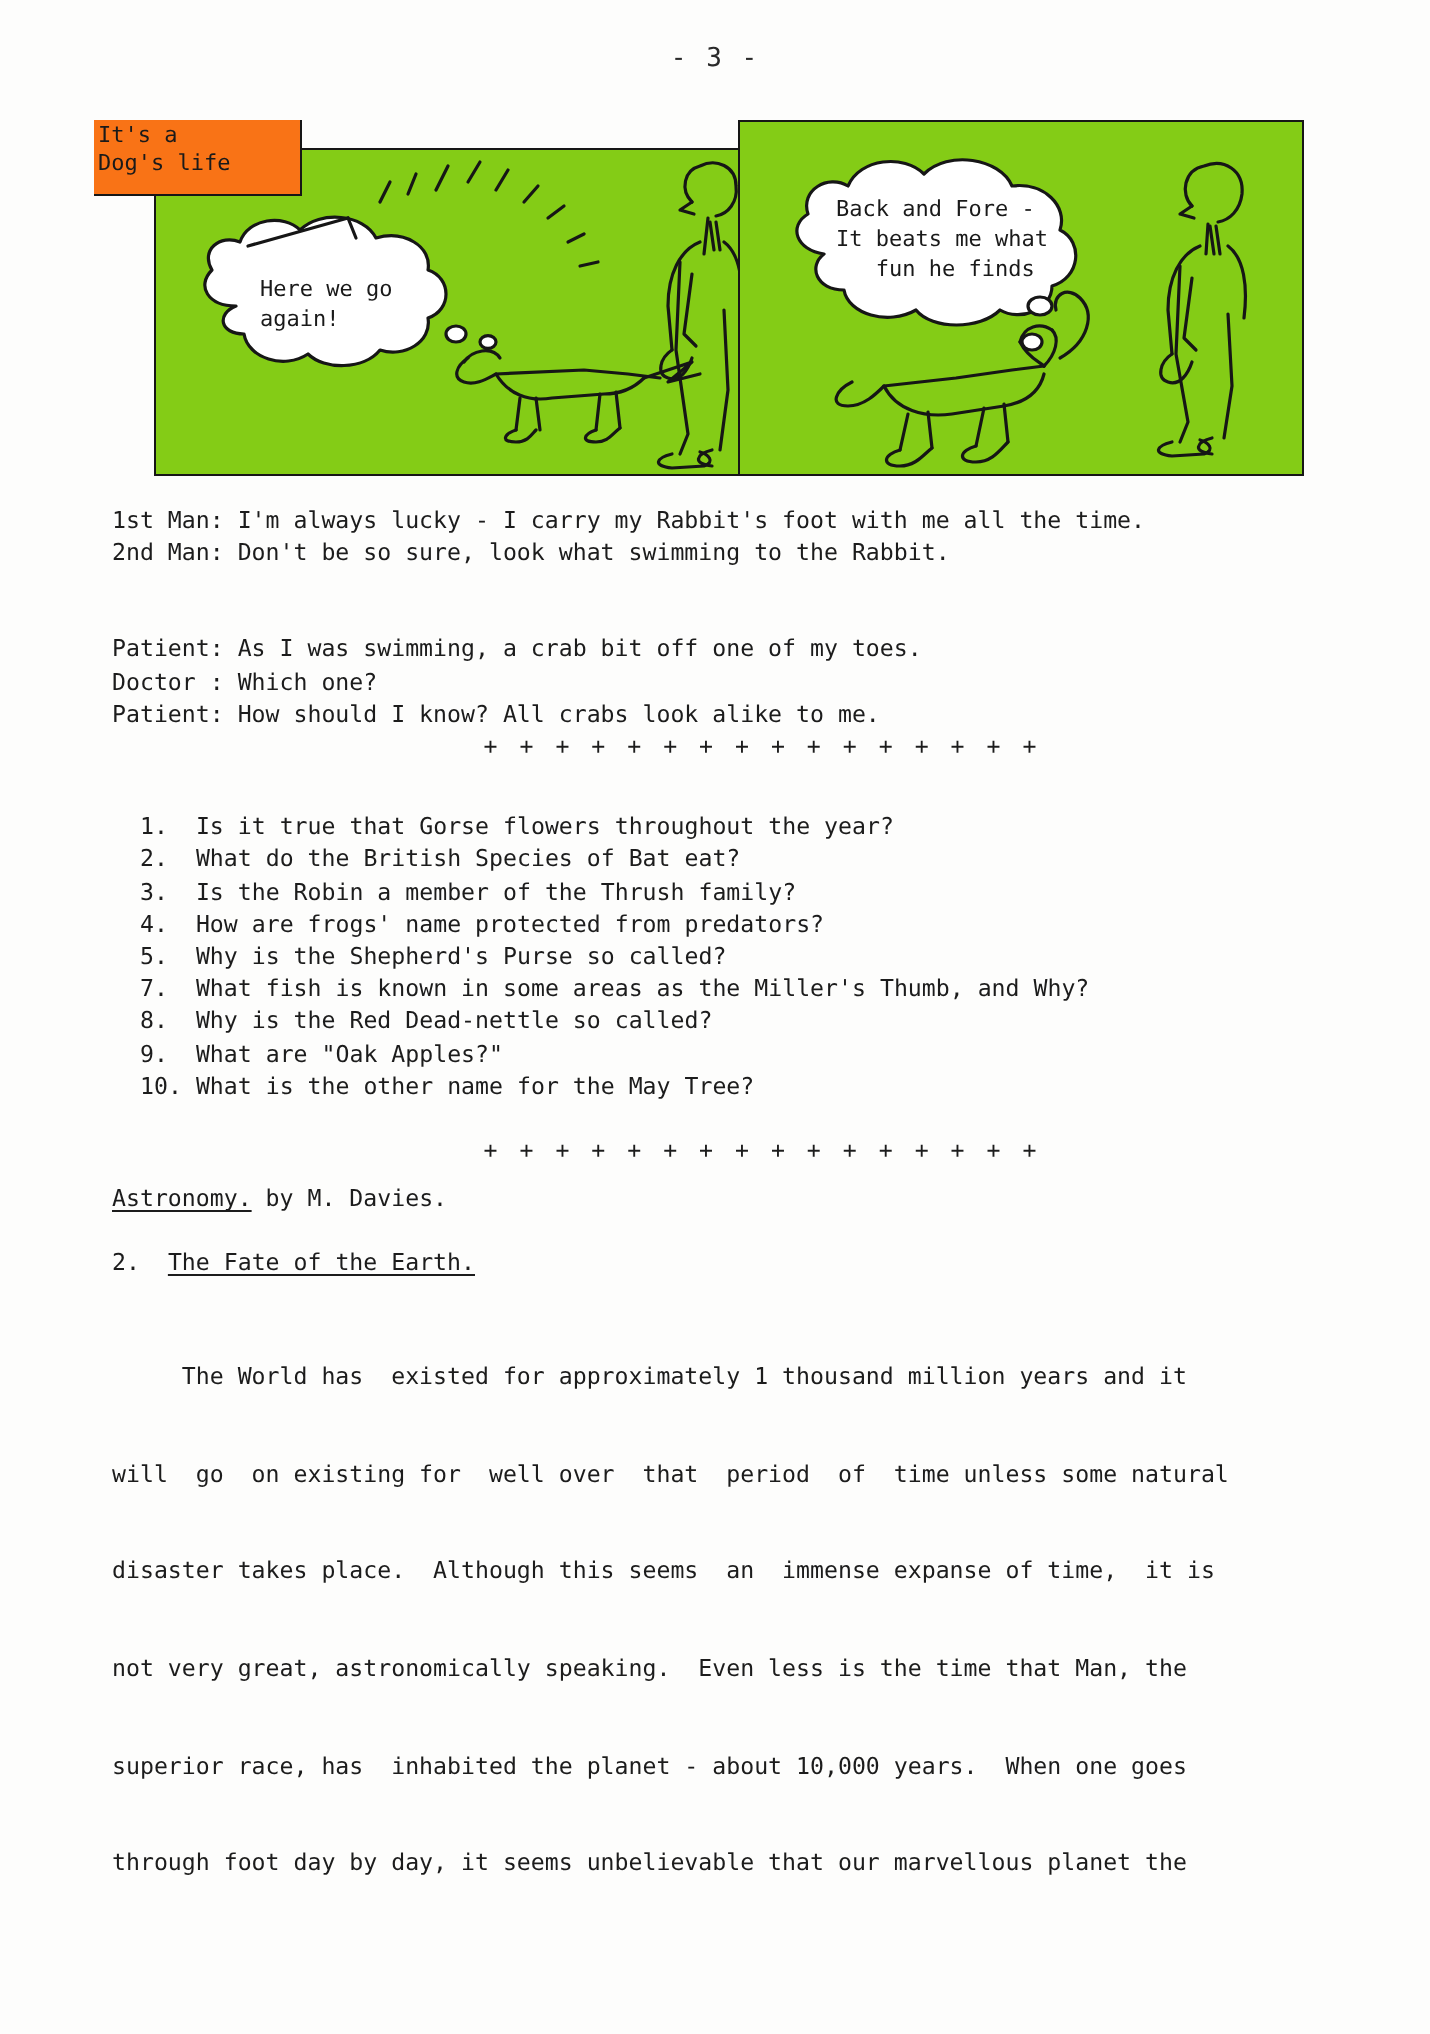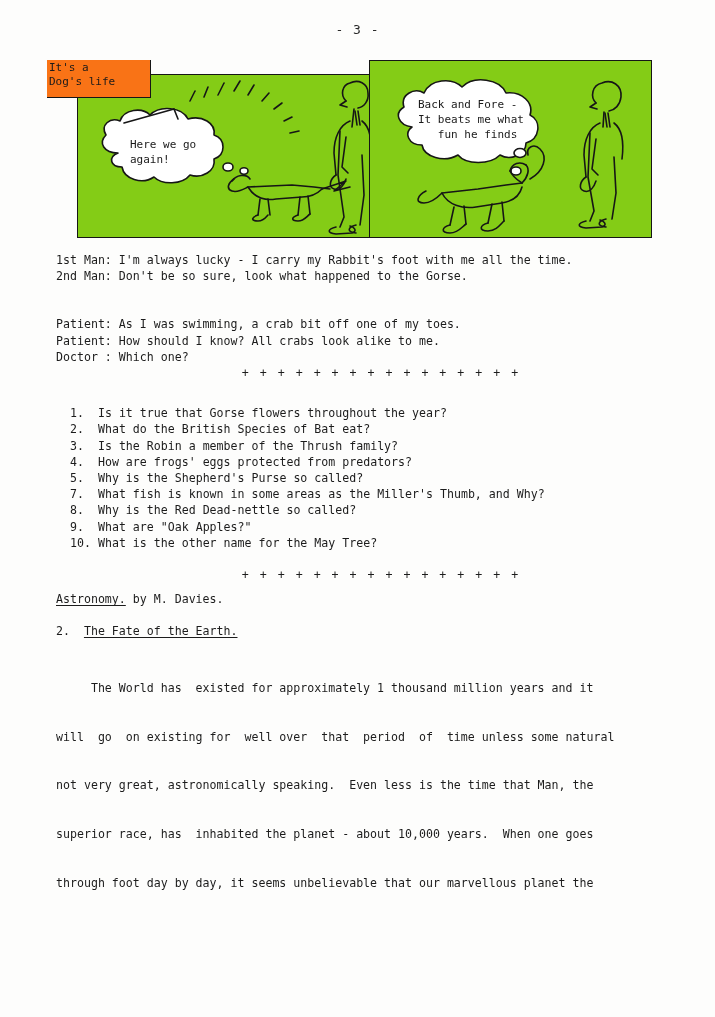--- a/index.html
+++ b/index.html
@@ -245,62 +245,63 @@
       <div class="balloon-text b2">Back and Fore -
 It beats me what
    fun he finds</div>
     </div>
   </div>
 
   <div class="body-text">
 
     <div>
       <div class="line">1st Man: I'm always lucky - I carry my Rabbit's foot with me all the time.</div>
-      <div class="line">2nd Man: Don't be so sure, look what happened to the Gorse.</div>
+      <div class="line">2nd Man: Don't be so sure, look what swimming to the Rabbit.</div>
     </div>
     <div class="blank"></div>
 
     <div class="blank"></div>
 
     <div>
       <div class="line">Patient: As I was swimming, a crab bit off one of my toes.</div>
+      <div class="line">Doctor : Which one?</div>
       <div class="line">Patient: How should I know? All crabs look alike to me.</div>
-      <div class="line">Doctor : Which one?</div>
     </div>
 
     <div class="plus-row">+ + + + + + + + + + + + + + + +</div>
     <div class="gap-sm"></div>
 
     <div class="blank"></div>
 
     <div>
       <div class="indent-q"><span>1.</span>  <span>Is it true that Gorse flowers throughout the year?</span></div>
       <div class="indent-q"><span>2.</span>  <span>What do the British Species of Bat eat?</span></div>
       <div class="indent-q"><span>3.</span>  <span>Is the Robin a member of the Thrush family?</span></div>
-      <div class="indent-q"><span>4.</span>  <span>How are frogs' eggs protected from predators?</span></div>
+      <div class="indent-q"><span>4.</span>  <span>How are frogs' name protected from predators?</span></div>
       <div class="indent-q"><span>5.</span>  <span>Why is the Shepherd's Purse so called?</span></div>
       <div class="indent-q"><span>7.</span>  <span>What fish is known in some areas as the Miller's Thumb, and Why?</span></div>
       <div class="indent-q"><span>8.</span>  <span>Why is the Red Dead-nettle so called?</span></div>
       <div class="indent-q"><span>9.</span>  <span>What are "Oak Apples?"</span></div>
       <div class="indent-q"><span>10.</span> <span>What is the other name for the May Tree?</span></div>
     </div>
 
     <div class="blank"></div>
     <div class="plus-row">+ + + + + + + + + + + + + + + +</div>
     <div class="gap-sm"></div>
 
     <div class="underline-head"><span class="ul">Astronomy.</span><span> by M. Davies.</span></div>
     <div class="blank"></div>
 
     <div class="underline-head"><span>2.</span>  <span class="ul">The Fate of the Earth.</span></div>
     <div class="gap-sm"></div>
 
     <div class="para">
       <span class="line">     The World has  existed for approximately 1 thousand million years and it</span>
       <span class="line">will  go  on existing for  well over  that  period  of  time unless some natural</span>
+      <span class="line">disaster takes place.  Although this seems  an  immense expanse of time,  it is</span>
       <span class="line">not very great, astronomically speaking.  Even less is the time that Man, the</span>
       <span class="line">superior race, has  inhabited the planet - about 10,000 years.  When one goes</span>
       <span class="line">through foot day by day, it seems unbelievable that our marvellous planet the</span>
       
       
       
     </div>
 
   </div>
 </div>

